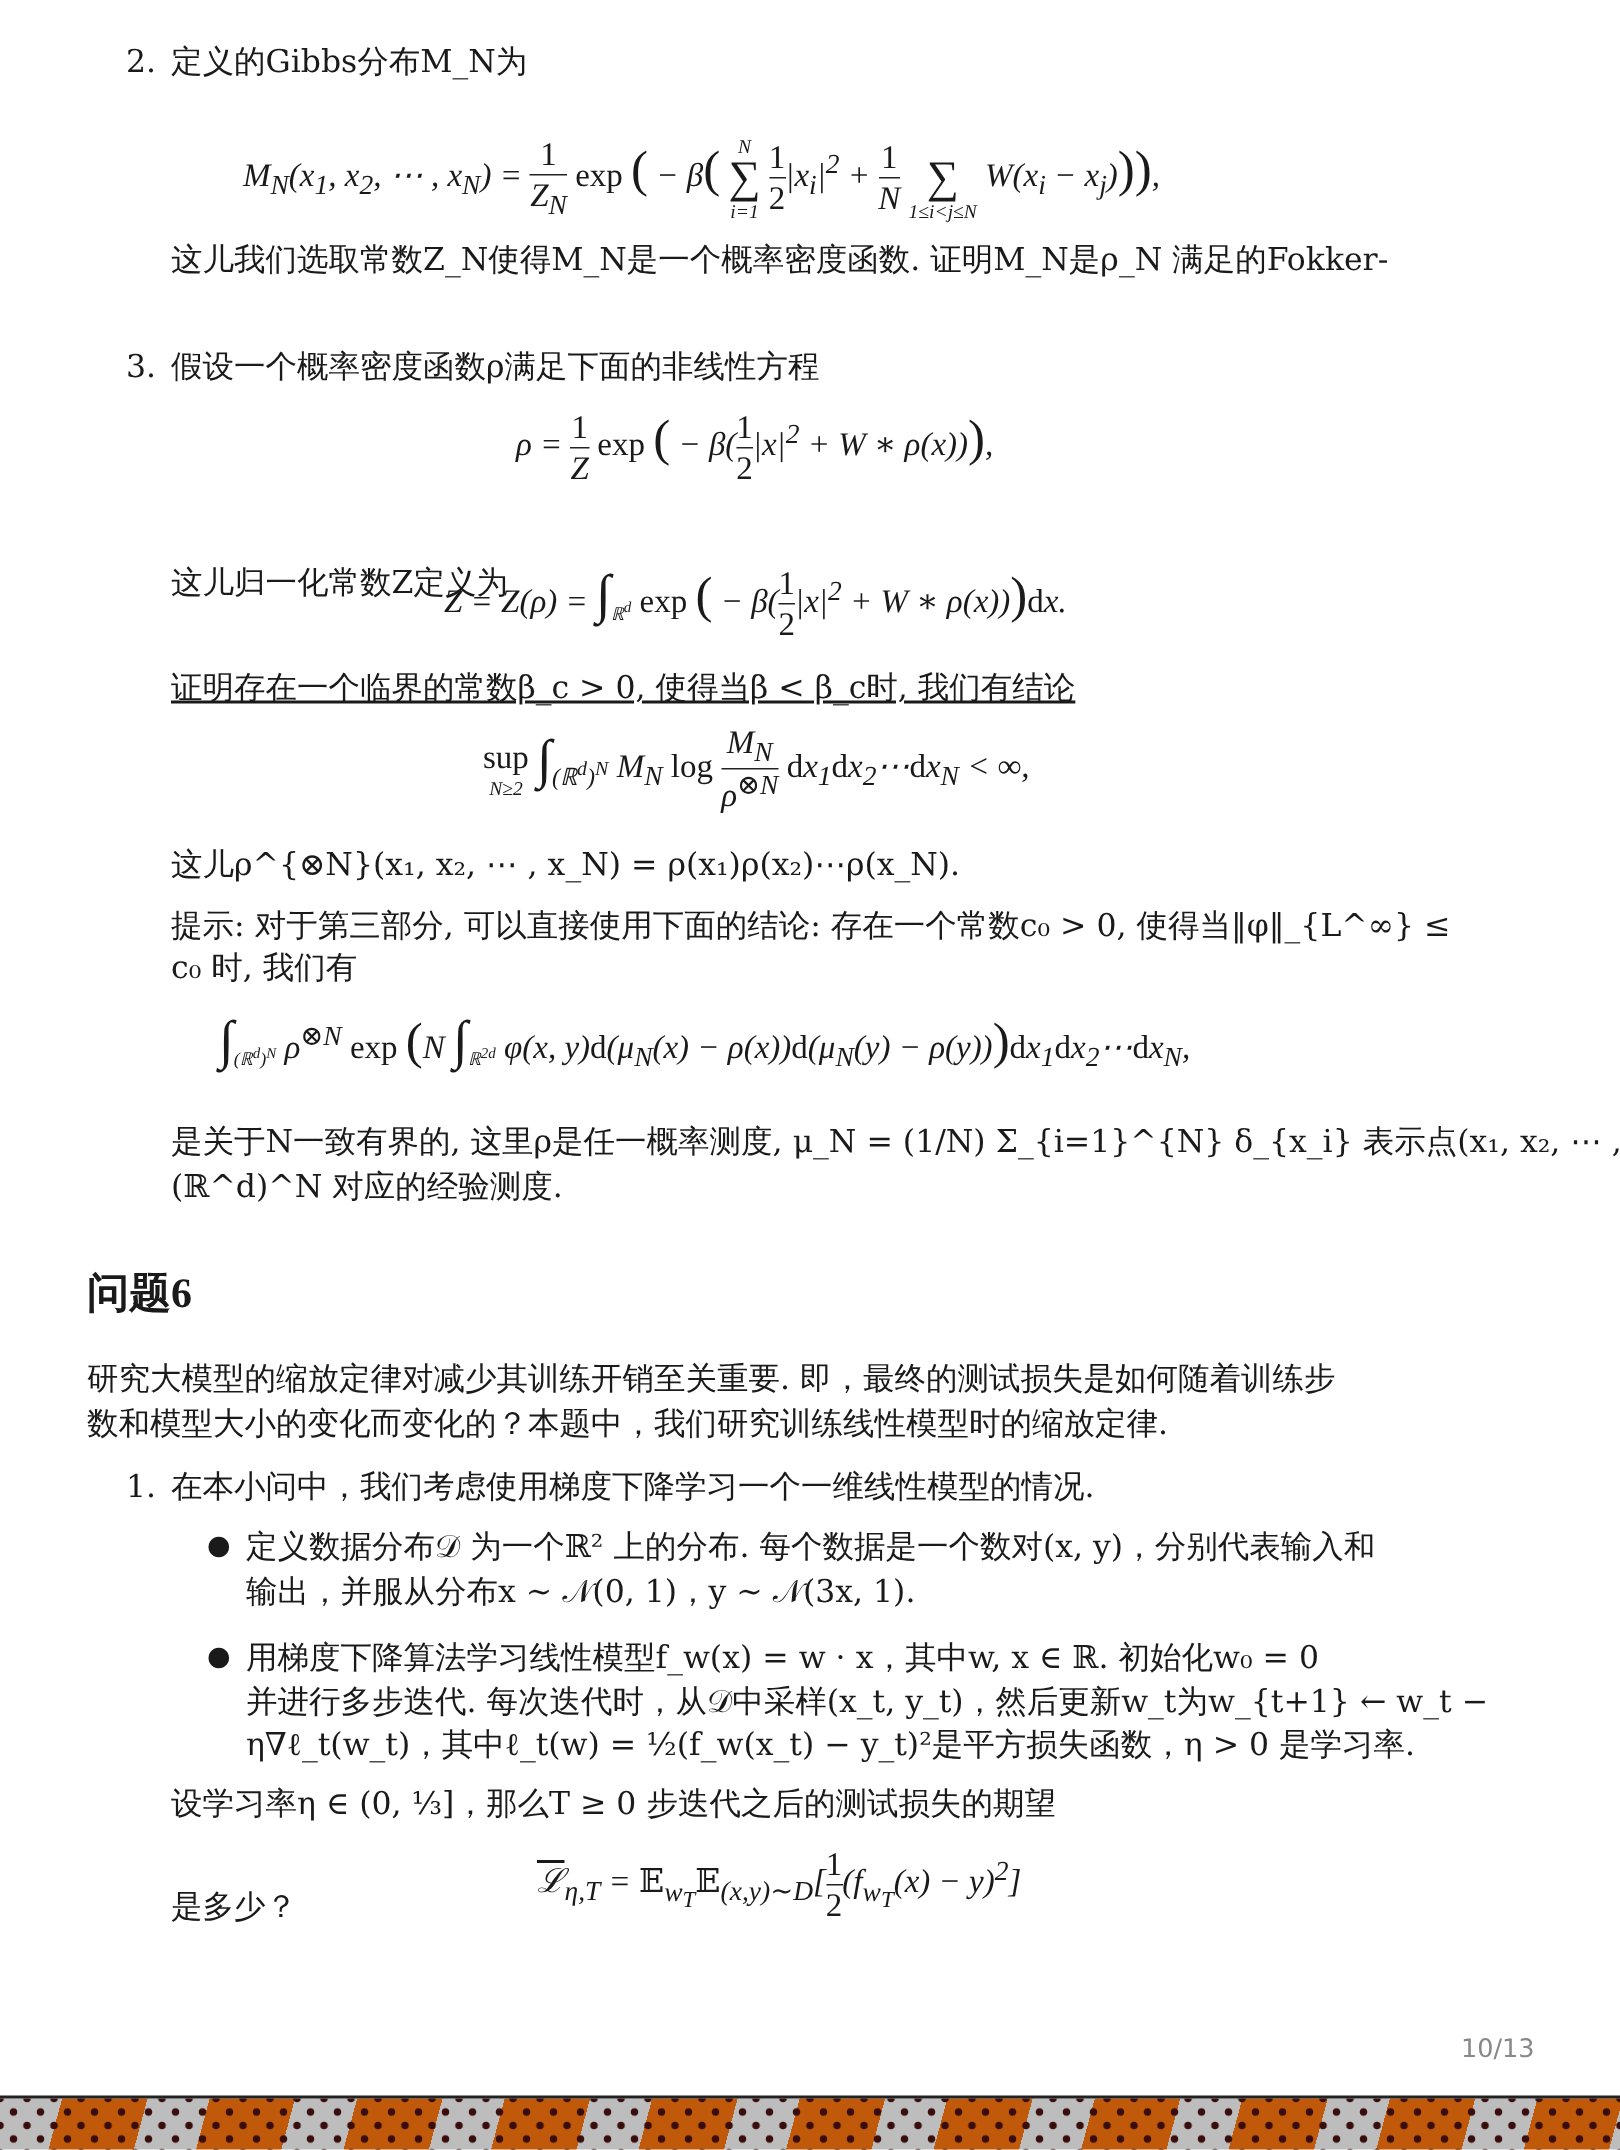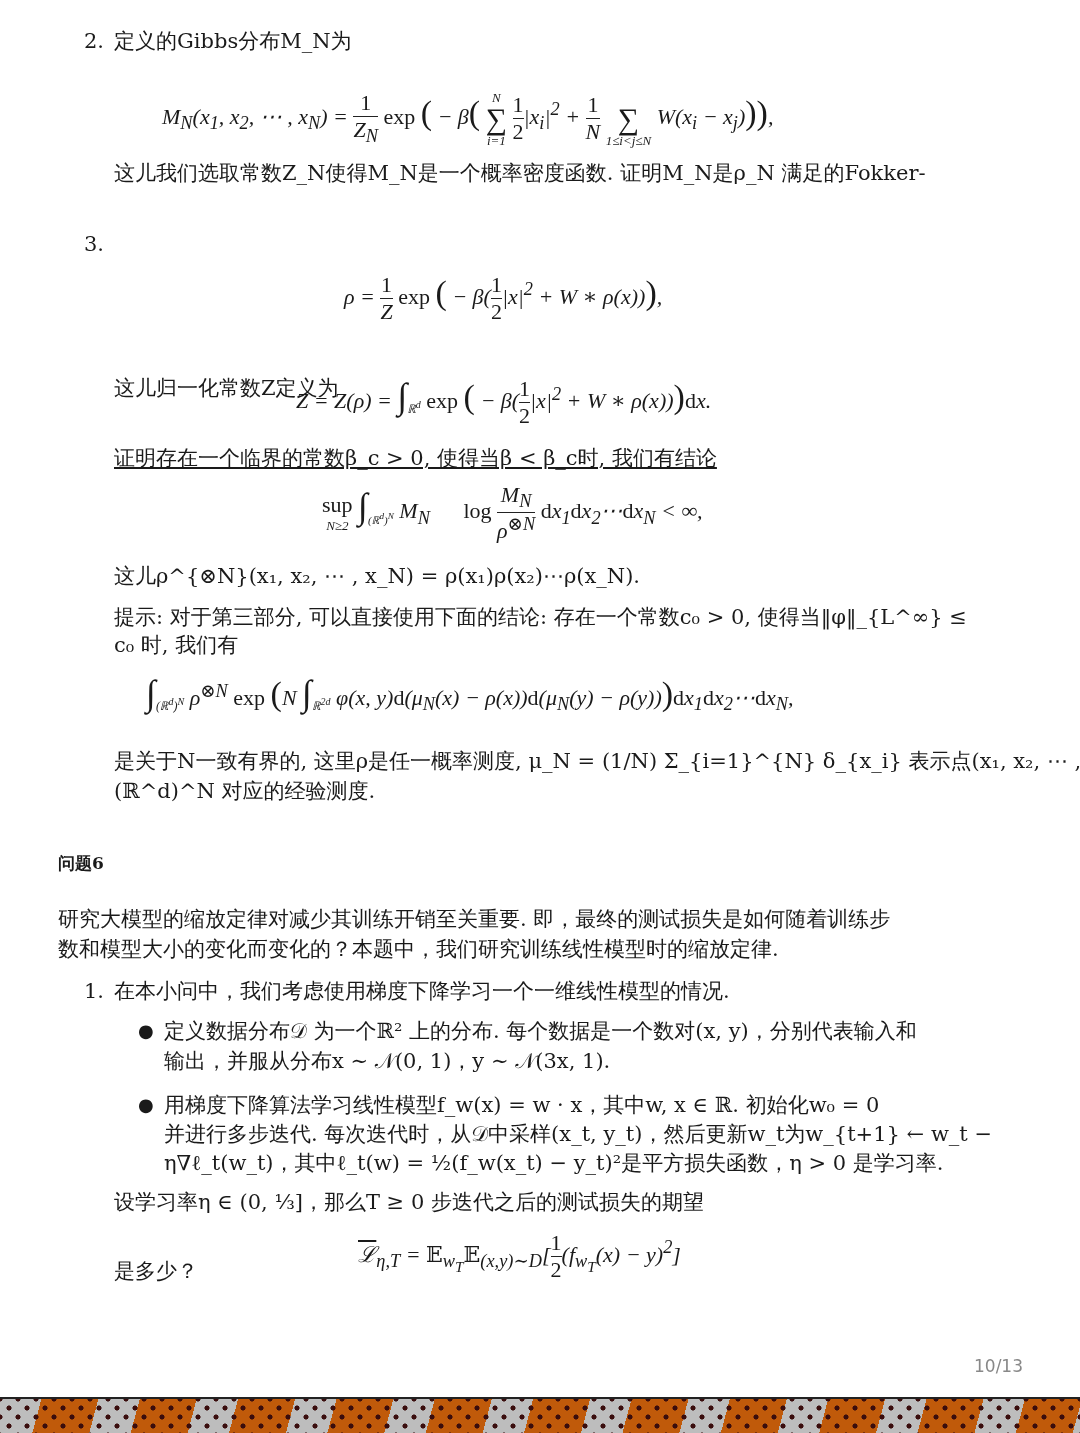--- a/index.html
+++ b/index.html
@@ -5,21 +5,21 @@
   html, body { margin:0; padding:0; }
   body {
     width:1080px; height:1433px; background:#ffffff; position:relative; overflow:hidden;
     font-family:"DejaVu Serif","Liberation Serif",serif; color:#1a1a1a;
   }
   .page { position:absolute; left:0; top:0; width:1080px; height:1395px; background:#fff; }
   .abs { position:absolute; }
   .txt { font-size:21px; line-height:30px; white-space:nowrap; }
   .math { font-family:"Liberation Serif","DejaVu Serif",serif; font-size:22px; white-space:nowrap; }
   .it { font-style:italic; }
-  .heading { font-size:17px; font-weight:bold; }
+  .heading { font-size:28px; font-weight:bold;font-family:Liberation Serif, serif; }
   .pagenum { font-family:"DejaVu Sans","Liberation Sans",sans-serif; font-size:17px; color:#888; }
   .bullet { font-size:18px; }
   .footer {
     position:absolute; left:0; top:1397px; width:1080px; height:36px;
     border-top:2px solid #222;
     background:
       radial-gradient(circle, #3a0d0d 2.3px, transparent 2.8px) 0 0/18px 18px,
       radial-gradient(circle, #3a0d0d 2.3px, transparent 2.8px) 9px 9px/18px 18px,
       repeating-linear-gradient(105deg, #bdbdbd 0 40px, #c05a0a 40px 95px);
   }
@@ -39,39 +39,40 @@
     <span style="display:inline-block;vertical-align:middle;text-align:center;font-size:13px;line-height:13px;"><span style="display:block;">N</span><span style="display:block;font-size:30px;line-height:30px;font-style:normal;">∑</span><span style="display:block;">i=1</span></span>
     <span style="display:inline-block;vertical-align:middle;text-align:center;font-style:normal;"><span style="display:block;border-bottom:1px solid #222;">1</span><span style="display:block;">2</span></span>|x<sub>i</sub>|<sup>2</sup> +
     <span style="display:inline-block;vertical-align:middle;text-align:center;font-style:normal;"><span style="display:block;border-bottom:1px solid #222;">1</span><span style="display:block;font-style:italic;">N</span></span>
     <span style="display:inline-block;vertical-align:middle;text-align:center;font-size:13px;line-height:13px;"><span style="display:block;">&nbsp;</span><span style="display:block;font-size:30px;line-height:30px;font-style:normal;">∑</span><span style="display:block;">1≤i&lt;j≤N</span></span>
     W(x<sub>i</sub> − x<sub>j</sub>)<span style="font-size:34px;font-style:normal;">))</span>,
   </div>
 
   <div class="abs txt" style="left:114px; top:158px;">这儿我们选取常数Z_N使得M_N是一个概率密度函数. 证明M_N是ρ_N 满足的Fokker-</div>
 
   <div class="abs txt" style="left:84px; top:229px;">3.</div>
+  <div class="abs txt" style="left:114px; top:229px;">假设一个概率密度函数ρ满足下面的非线性方程</div>
 
   <div class="abs math it" style="left:344px; top:272px;">
     ρ = <span style="display:inline-block;vertical-align:middle;text-align:center;font-style:normal;"><span style="display:block;border-bottom:1px solid #222;">1</span><span style="display:block;font-style:italic;">Z</span></span>
     <span style="font-style:normal;">exp</span> <span style="font-size:34px;font-style:normal;">(</span> − β(<span style="display:inline-block;vertical-align:middle;text-align:center;font-style:normal;"><span style="display:block;border-bottom:1px solid #222;">1</span><span style="display:block;">2</span></span>|x|<sup>2</sup> + W ∗ ρ(x))<span style="font-size:34px;font-style:normal;">)</span>,
   </div>
 
   <div class="abs txt" style="left:114px; top:335px;margin-top:38px;">这儿归一化常数Z定义为</div>
 
   <div class="abs math it" style="left:296px; top:375px;">
     Z = Z(ρ) = <span style="font-size:36px;font-style:normal;">∫</span><sub style="font-size:12px;">ℝ<sup>d</sup></sub>
     <span style="font-style:normal;">exp</span> <span style="font-size:34px;font-style:normal;">(</span> − β(<span style="display:inline-block;vertical-align:middle;text-align:center;font-style:normal;"><span style="display:block;border-bottom:1px solid #222;">1</span><span style="display:block;">2</span></span>|x|<sup>2</sup> + W ∗ ρ(x))<span style="font-size:34px;font-style:normal;">)</span><span style="font-style:normal;">d</span>x.
   </div>
 
   <div class="abs txt" style="left:114px; top:443px;text-decoration:underline;">证明存在一个临界的常数β_c &gt; 0, 使得当β &lt; β_c时, 我们有结论</div>
 
   <div class="abs math it" style="left:322px; top:482px;">
     <span style="display:inline-block;vertical-align:middle;text-align:center;font-style:normal;"><span style="display:block;">sup</span><span style="display:block;font-size:13px;font-style:italic;">N≥2</span></span>
-    <span style="font-size:36px;font-style:normal;">∫</span><sub style="font-size:11px;">(ℝ<sup>d</sup>)<sup>N</sup></sub>
-    M<sub>N</sub> <span style="font-style:normal;margin-left:28px;">log</span>
+    <span style="font-size:36px;font-style:normal;">∫</span><sub style="font-size:16px;">(ℝ<sup>d</sup>)<sup>N</sup></sub>
+    M<sub>N</sub> <span style="font-style:normal;">log</span>
     <span style="display:inline-block;vertical-align:middle;text-align:center;"><span style="display:block;border-bottom:1px solid #222;">M<sub>N</sub></span><span style="display:block;font-style:italic;">ρ<sup>⊗N</sup></span></span>
     <span style="font-style:normal;">d</span>x<sub>1</sub><span style="font-style:normal;">d</span>x<sub>2</sub>⋯<span style="font-style:normal;">d</span>x<sub>N</sub> &lt; ∞,
   </div>
 
   <div class="abs txt" style="left:114px; top:561px;">这儿ρ^{⊗N}(x₁, x₂, ⋯ , x_N) = ρ(x₁)ρ(x₂)⋯ρ(x_N).</div>
 
   <div class="abs txt" style="left:114px; top:602px;">提示: 对于第三部分, 可以直接使用下面的结论: 存在一个常数c₀ &gt; 0, 使得当‖φ‖_{L^∞} ≤</div>
   <div class="abs txt" style="left:114px; top:630px;">c₀ 时, 我们有</div>
 
   <div class="abs math it" style="left:146px; top:672px;">

